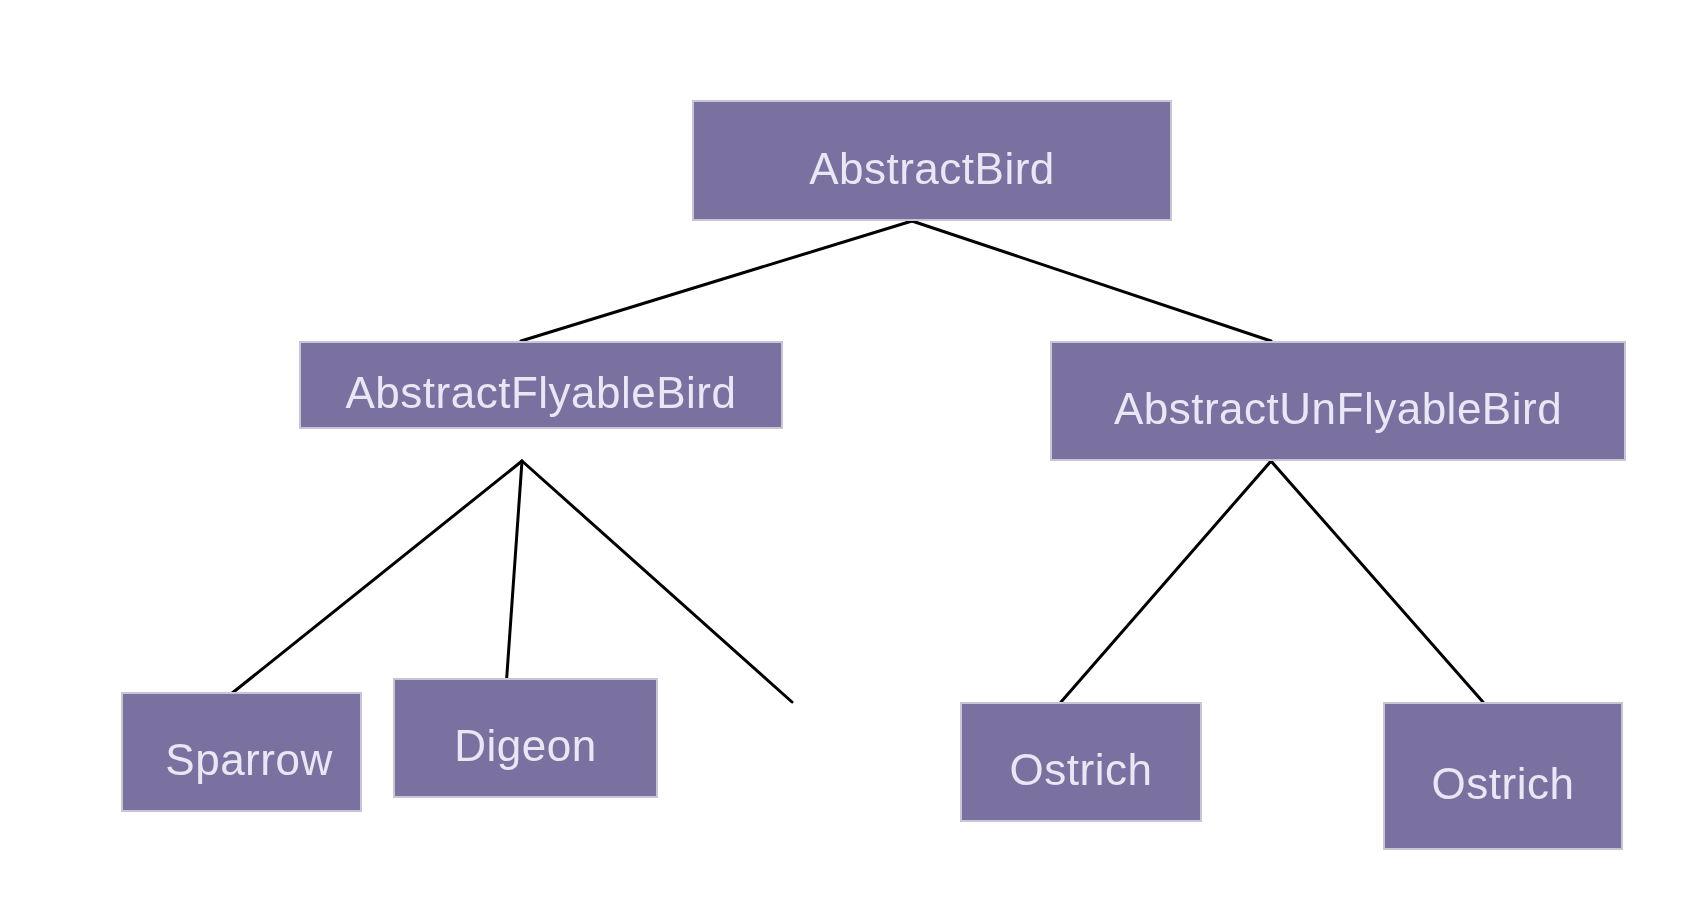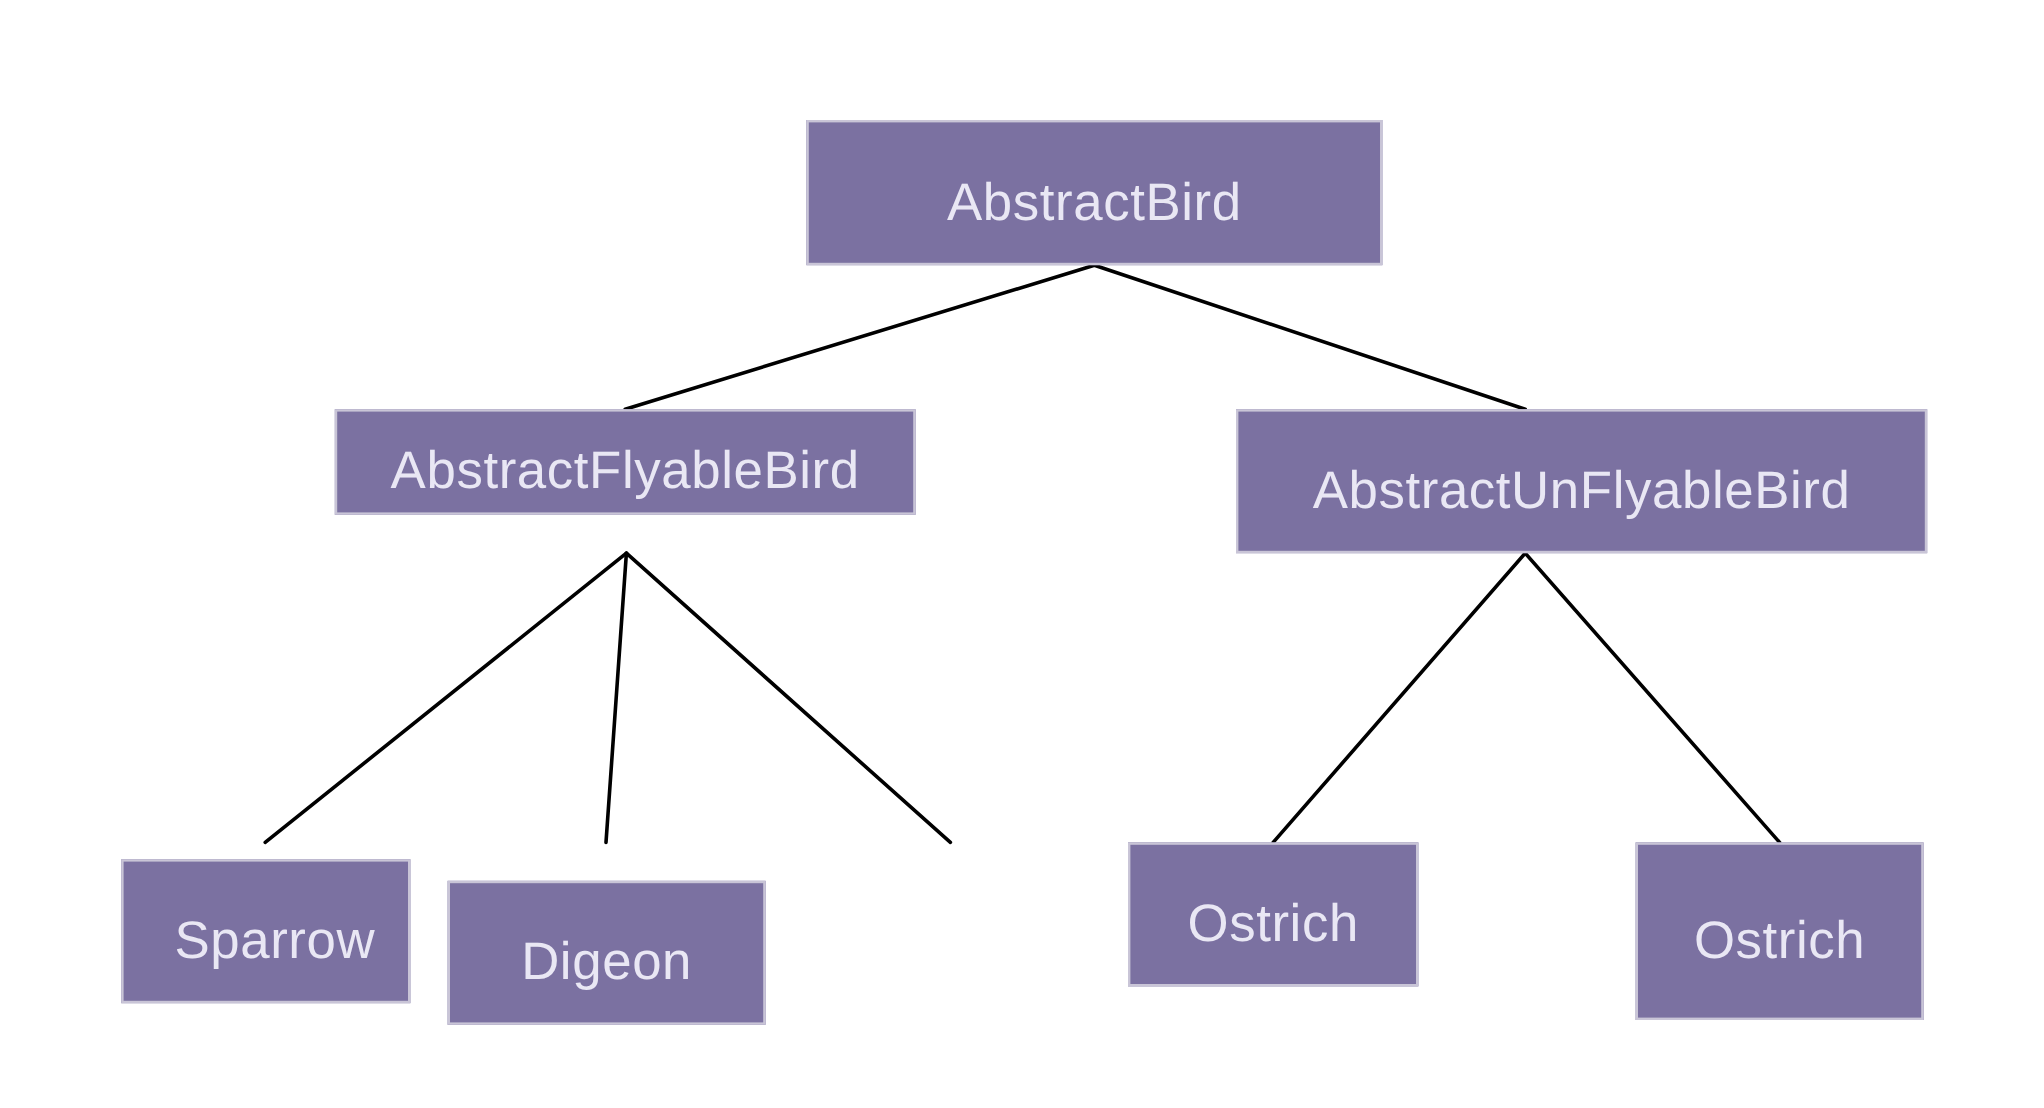--- a/index.html
+++ b/index.html
@@ -30,29 +30,30 @@
     border: 2px solid #c9c5d7;
     color: #e9e7f4;
     display: flex;
     align-items: center;
     justify-content: center;
     padding-top: 16px;
     font-size: 44px;
     letter-spacing: 0.5px;
     white-space: nowrap;
     user-select: none;
+    margin-left: 20px;
   }
   
   .node-abstract-bird        { left: 672px;  top: 100px; width: 480px; height: 121px; }
   
   .node-abstract-flyable     { left: 279px;  top: 341px; width: 484px; height: 88px; }
   .node-abstract-unflyable   { left: 1030px; top: 341px; width: 576px; height: 120px; }
   
-  .node-sparrow  { left: 101px;  top: 716px; width: 241px; height: 120px; padding-left: 15px; }
-  .node-digeon   { left: 373px;  top: 734px; width: 265px; height: 120px; }
+  .node-sparrow  { left: 101px;  top: 692px; width: 241px; height: 120px; padding-left: 15px; }
+  .node-digeon   { left: 373px;  top: 678px; width: 265px; height: 120px; }
   .node-crow     { left: 671px;  top: 702px; width: 242px; height: 120px; }
   .node-penguin  { left: 940px;  top: 702px; width: 242px; height: 120px; }
   .node-ostrich  { left: 1363px; top: 702px; width: 240px; height: 148px; }
 
   .edge {
     stroke: #000000;
     stroke-width: 3;
     stroke-linecap: round;
   }
 </style>

